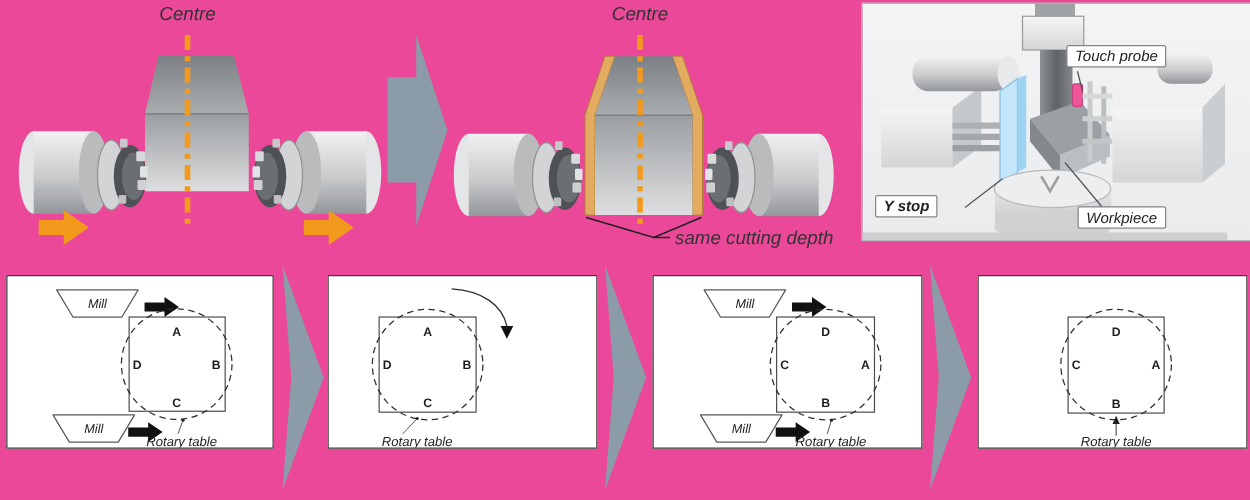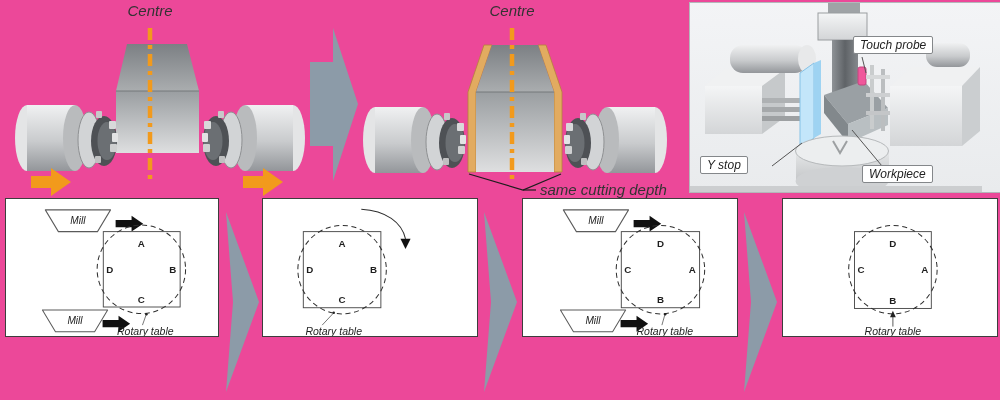--- a/index.html
+++ b/index.html
@@ -4,21 +4,21 @@
 <style>
   html,body{margin:0;padding:0;background:#fff;}
   #stage{position:relative;width:1000px;height:400px;background:#ec4899;overflow:hidden;
          font-family:"Liberation Sans",sans-serif;}
   svg text{font-family:"Liberation Sans",sans-serif;fill:#2b2b2b;}
   .t-centre{font-size:15px;font-style:italic;text-anchor:middle;fill:#333;}
   .t-cut{font-size:15px;font-style:italic;fill:#333;}
   .t-letter{font-size:13.5px;font-weight:bold;text-anchor:middle;fill:#1e1e1e;}
   .t-mill{font-size:14px;font-style:italic;text-anchor:middle;fill:#222;}
   .t-rotary{font-size:14.5px;font-style:italic;text-anchor:middle;fill:#1e1e1e;}
-  .panel{position:absolute;top:198px;height:139px;background:#fff;
+  .panel{position:absolute;top:220px;height:139px;background:#fff;
          border:1.3px solid #3d3d3d;box-sizing:border-box;}
   .panel svg{display:block;width:100%;height:100%;}
   .chev{position:absolute;top:212px;width:38px;height:180px;}
   #machine{position:absolute;left:689px;top:2px;width:326px;height:191px;box-sizing:border-box;
            background:linear-gradient(#f3f4f6,#e9ebed);border:1px solid #b4b7ba;}
   .mlabel{position:absolute;font:italic 12px "Liberation Sans",sans-serif;color:#222;
           background:#fff;border:1px solid #84878a;border-radius:2px;padding:1px 6px;white-space:nowrap;}
 </style>
 </head>
 <body>
@@ -142,21 +142,21 @@
       <ellipse cx="152" cy="178" rx="46.5" ry="14" fill="#cfd1d3"></ellipse>
       <ellipse cx="152" cy="148" rx="46.5" ry="15" fill="#eceeef" stroke="#b6b9bb"></ellipse>
       <polyline points="143,138 150,150 157,138" fill="none" stroke="#9da0a2" stroke-width="2"></polyline>
 
       <line x1="172" y1="54" x2="176" y2="70" stroke="#555" stroke-width="1"></line>
       <line x1="82" y1="163" x2="112" y2="140" stroke="#555" stroke-width="1"></line>
       <line x1="192" y1="163" x2="162" y2="127" stroke="#555" stroke-width="1"></line>
       <rect x="0" y="183" width="292" height="6" fill="#ccced0"></rect>
     </svg>
     <div class="mlabel" style="left:163px;top:33px;">Touch probe</div>
-    <div class="mlabel" style="left:10px;top:153px;">Y stop</div>
+    <div class="mlabel" style="left:10px;top:153px;font-weight:bold;">Y stop</div>
     <div class="mlabel" style="left:172px;top:162px;">Workpiece</div>
   </div>
 
   <div class="panel" style="left:5px;width:214px;">
     <svg viewBox="0 0 214 189">
       <defs>
         <g id="mill-shape">
           <polygon points="2,0 92,0 74,30 20,30" fill="#fff" stroke="#5a5a5a" stroke-width="1.4" stroke-linejoin="round"></polygon>
         </g>
         <g id="black-arrow">

